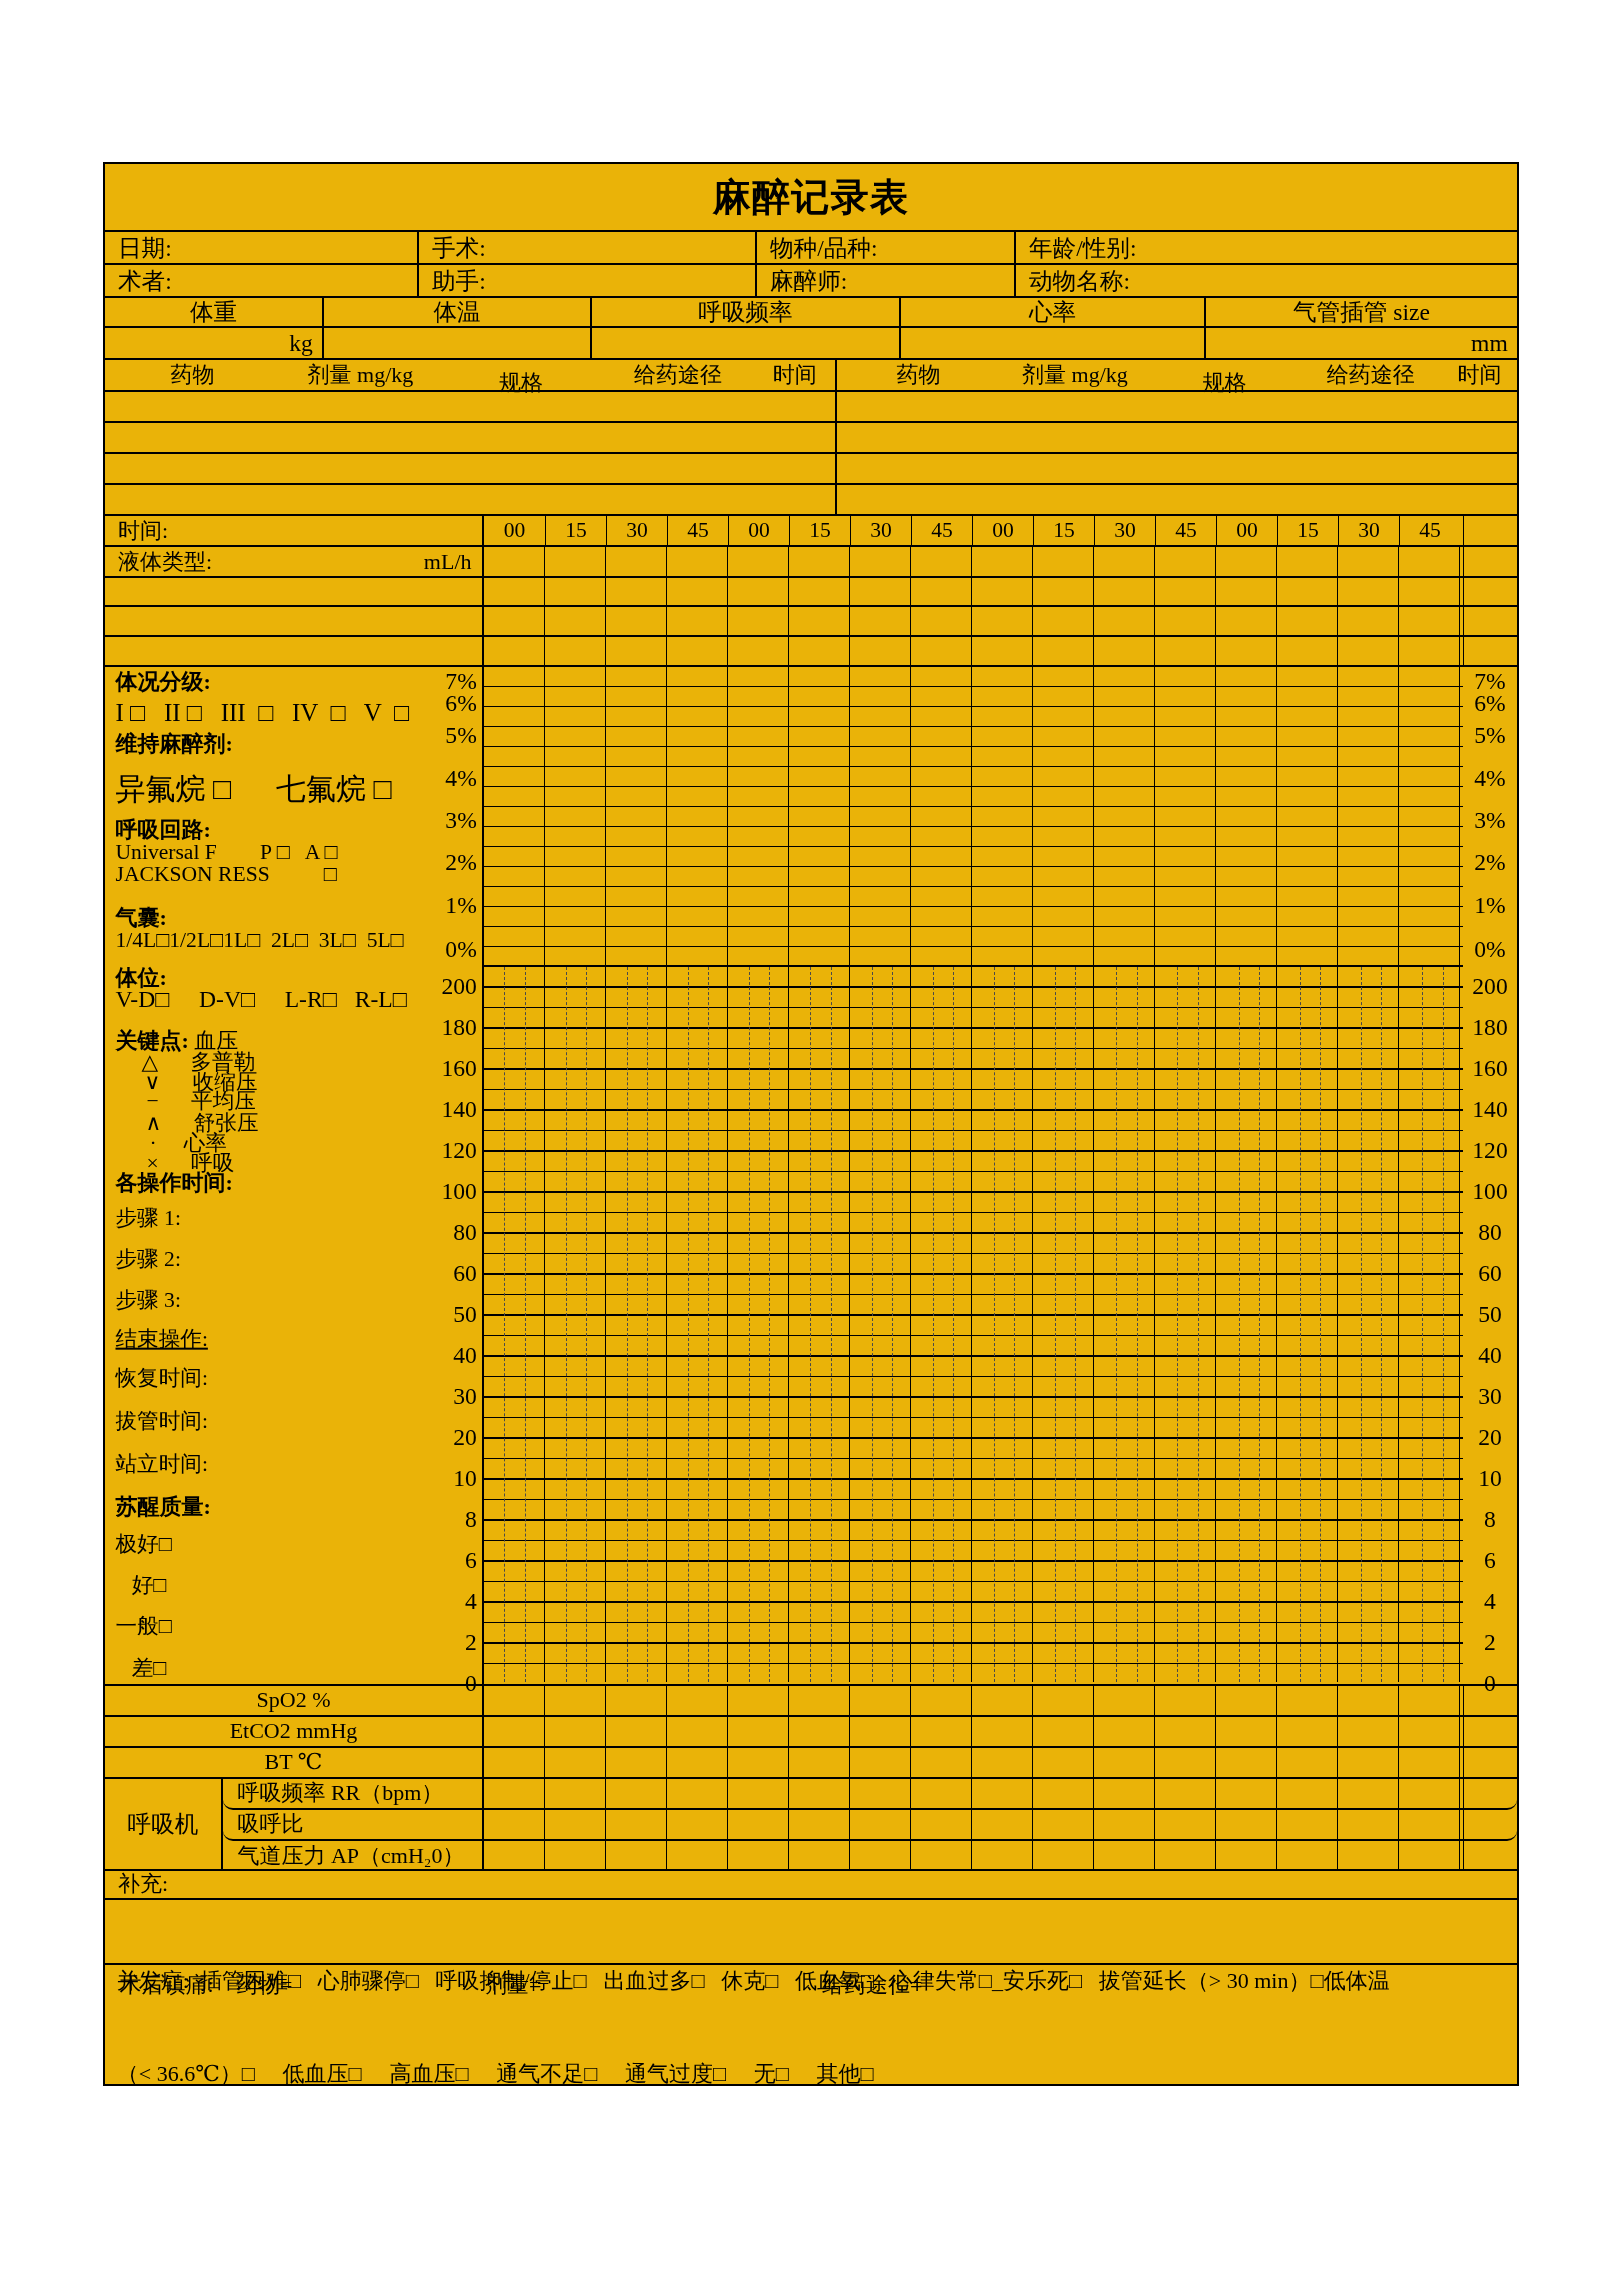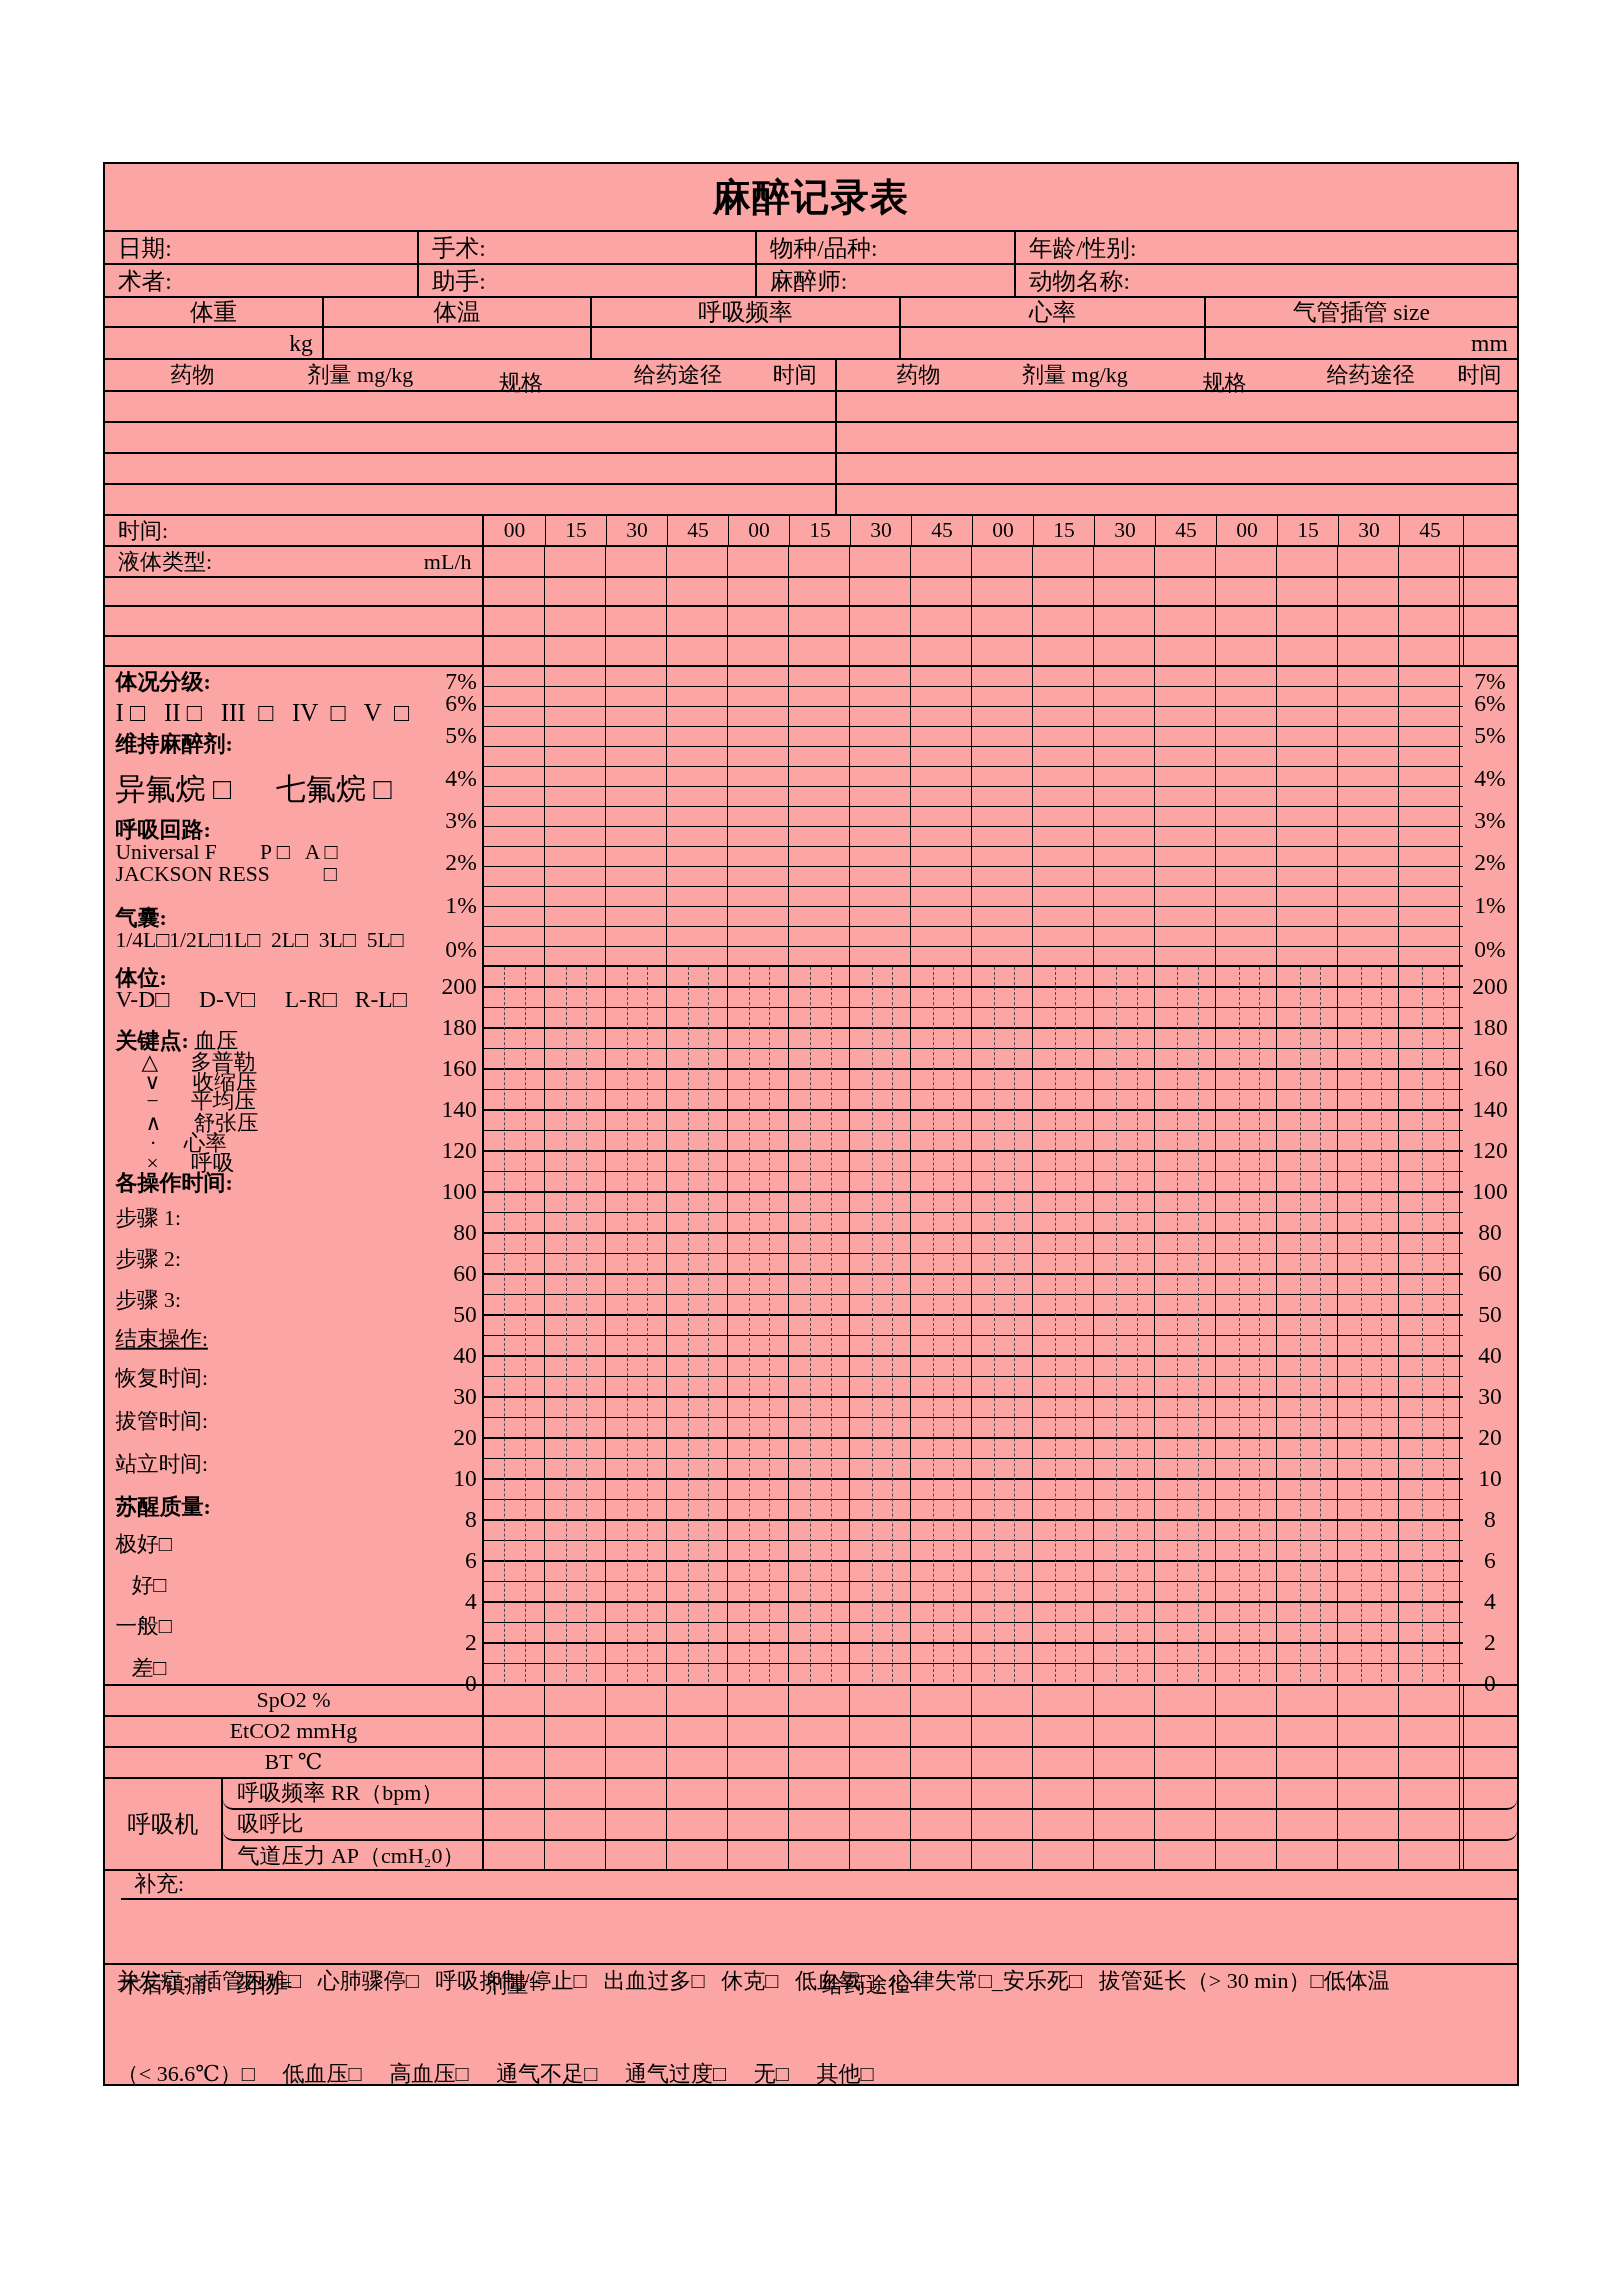--- a/index.html
+++ b/index.html
@@ -1,19 +1,19 @@
 <!DOCTYPE html>
 <html style="font-size:10.5px"><head>
 <meta charset="utf-8">
 <style>
   html,body{margin:0;padding:0;background:#fff;}
   body{width:1623px;height:2295px;position:relative;
        font-family:"Liberation Serif","DejaVu Serif",serif;color:#000;}
   .form{position:absolute;left:103px;top:162px;width:1416px;height:1924px;
-        border:2.6px solid #000;box-sizing:border-box;background:#fca5a5;}
+        border:2.6px solid #000;box-sizing:border-box;background:#eab308;}
   .row{display:flex;border-bottom:2px solid #000;box-sizing:border-box;align-items:stretch;}
   .row:last-child{border-bottom:none;}
   .c{border-right:2px solid #000;box-sizing:border-box;display:flex;align-items:center;font-size:23.6px;}
   .c:last-child{border-right:none;}
   .pl{padding-left:13px;}
   .ctr{justify-content:center;}
   .rt{justify-content:flex-end;padding-right:9.2px;}
   .bold{font-weight:700;}
   .title-row{height:68px;align-items:center;justify-content:center;}
   .title{width:100%;text-align:center;font-size:38px;font-weight:700;letter-spacing:1.3px;}
@@ -62,21 +62,21 @@
              display:flex;align-items:center;justify-content:center;font-size:23.6px;}
   .ventrows{flex:1 1 auto;display:flex;flex-direction:column;}
   .ventrow{display:flex;height:31px;border-bottom:2px solid #000;box-sizing:border-box;border-radius:10px;}
   .ventrow:last-child{border-bottom:none;}
   .vlab{flex:0 0 261px;border-right:2px solid #000;box-sizing:border-box;
         display:flex;align-items:center;padding-left:14.4px;font-size:22px;}
   .comp{height:65px;box-sizing:border-box;border-bottom:2.6px solid #000;
         padding:2.6px 0 0 11.8px;font-size:22px;line-height:31px;white-space:pre;}
   .postop{height:40px;position:relative;font-size:22px;}
   .postop span{position:absolute;top:50%;transform:translateY(-50%);white-space:pre;}
-  .sup{height:29.4px;margin-left:16px;}
+  .sup{height:29.4px;}
 </style>
 </head>
 <body>
 
 <div class="form">
 
   <div class="row title-row">
     <div class="title">麻醉记录表</div>
   </div>
 

